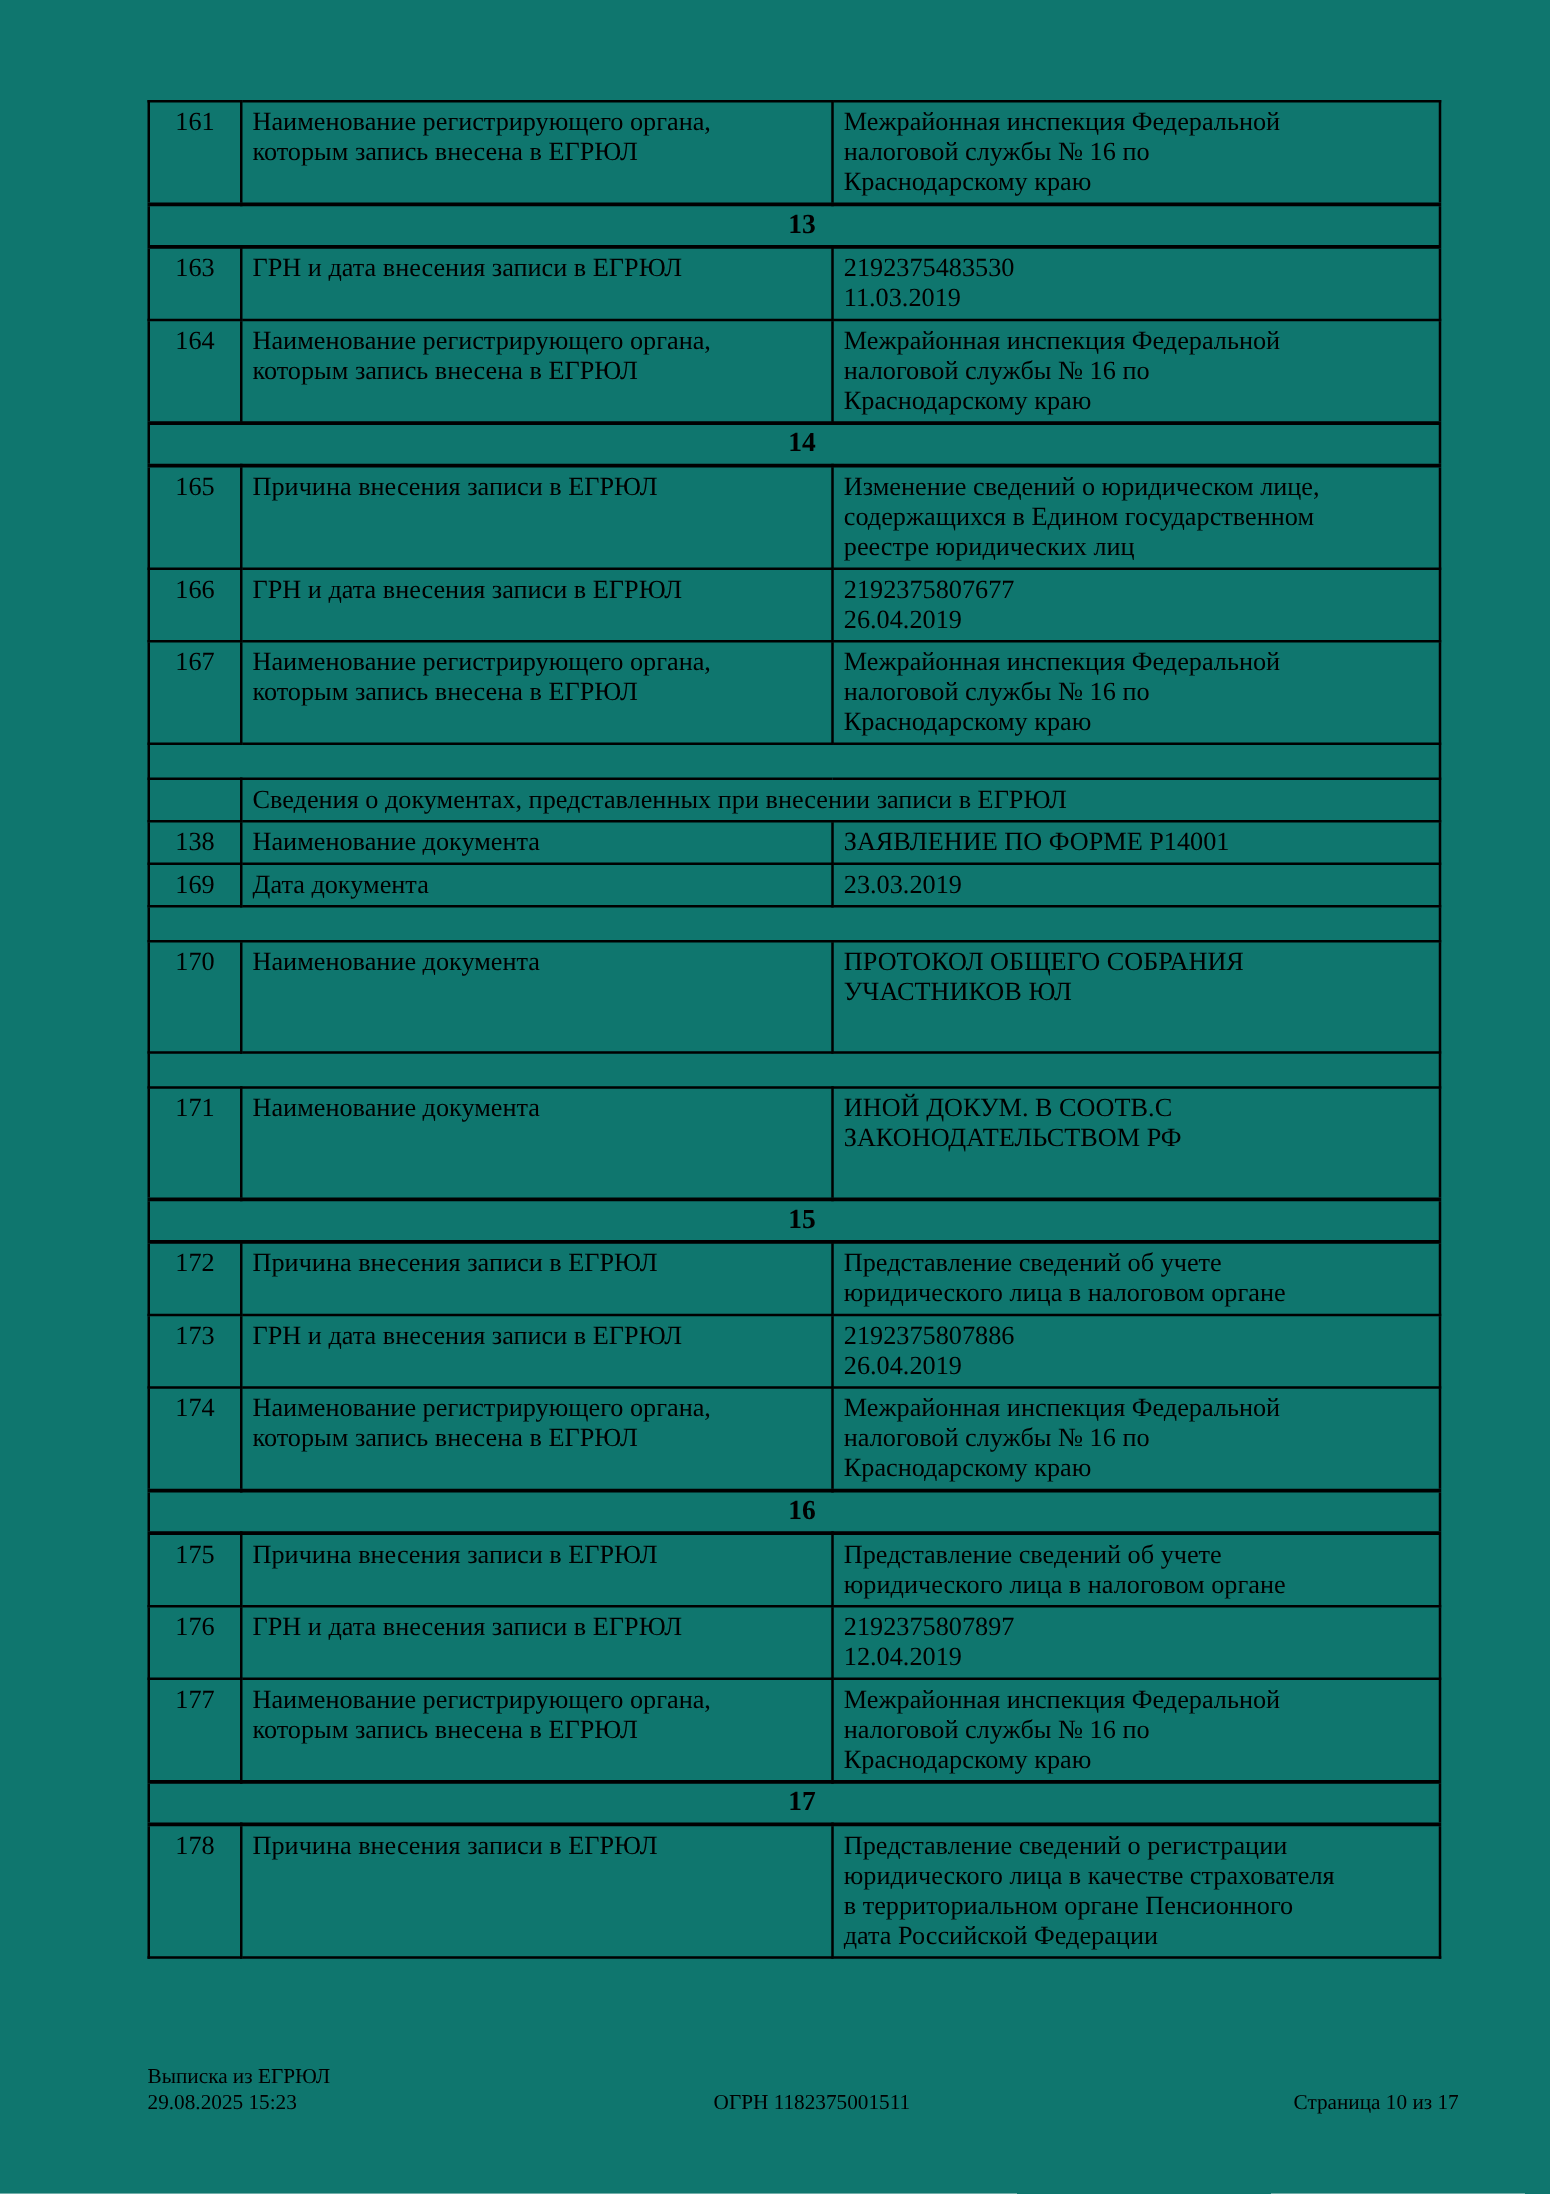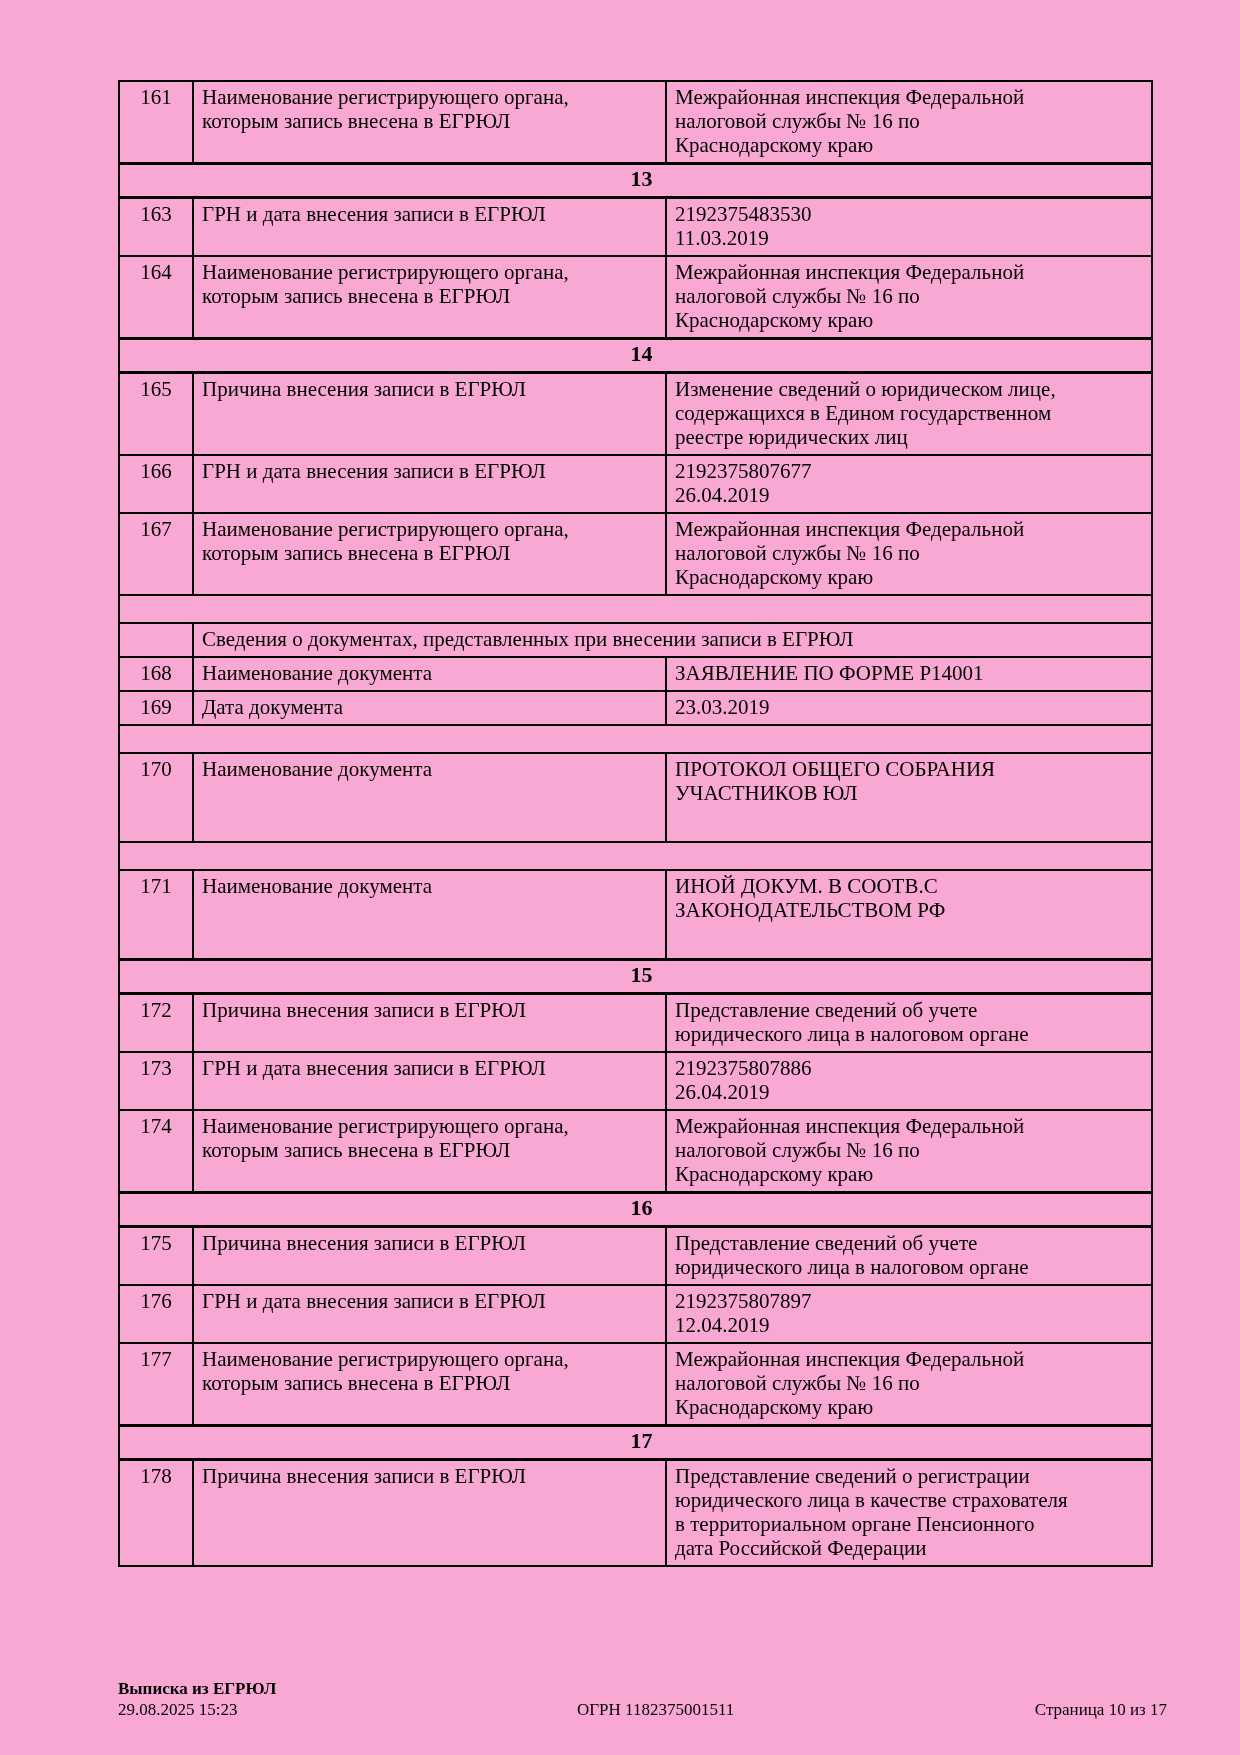--- a/index.html
+++ b/index.html
@@ -6,21 +6,21 @@
     margin: 0;
     padding: 0;
     background: #ffffff;
     color: #000000;
     font-family: "Liberation Serif", "DejaVu Serif", serif;
   }
   .page {
     position: relative;
     width: 1240px;
     height: 1755px;
-    background: #f9a8d4;
+    background: #0f766e;
     overflow: hidden;
   }
   table.egrul {
     position: absolute;
     left: 118px;
     top: 80px;
     width: 1033px;
     border-collapse: collapse;
     table-layout: fixed;
   }
@@ -65,21 +65,21 @@
     position: absolute;
     left: 118px;
     top: 1650px;
     width: 1049px;
     display: flex;
     justify-content: space-between;
     align-items: flex-end;
     font-size: 17px;
     line-height: 21px;
   }
-  .f-title { font-weight: bold; margin-top: 28px; }
+  .f-title { font-weight: normal; }
 </style>
 </head>
 <body>
 
 <div class="page">
 
   <table class="egrul">
     <colgroup>
         <col class="c1">
         <col class="c2">
@@ -136,21 +136,21 @@
 Краснодарскому краю</td>
         </tr>
         <tr class="spacer">
           <td colspan="3"></td>
         </tr>
         <tr>
           <td class="num"></td>
           <td class="subheader" colspan="2">Сведения о документах, представленных при внесении записи в ЕГРЮЛ</td>
         </tr>
         <tr>
-          <td class="num">168</td>
+          <td class="num">138</td>
           <td>Наименование документа</td>
           <td>ЗАЯВЛЕНИЕ ПО ФОРМЕ Р14001</td>
         </tr>
         <tr>
           <td class="num">169</td>
           <td>Дата документа</td>
           <td>23.03.2019</td>
         </tr>
         <tr class="spacer">
           <td colspan="3"></td>

